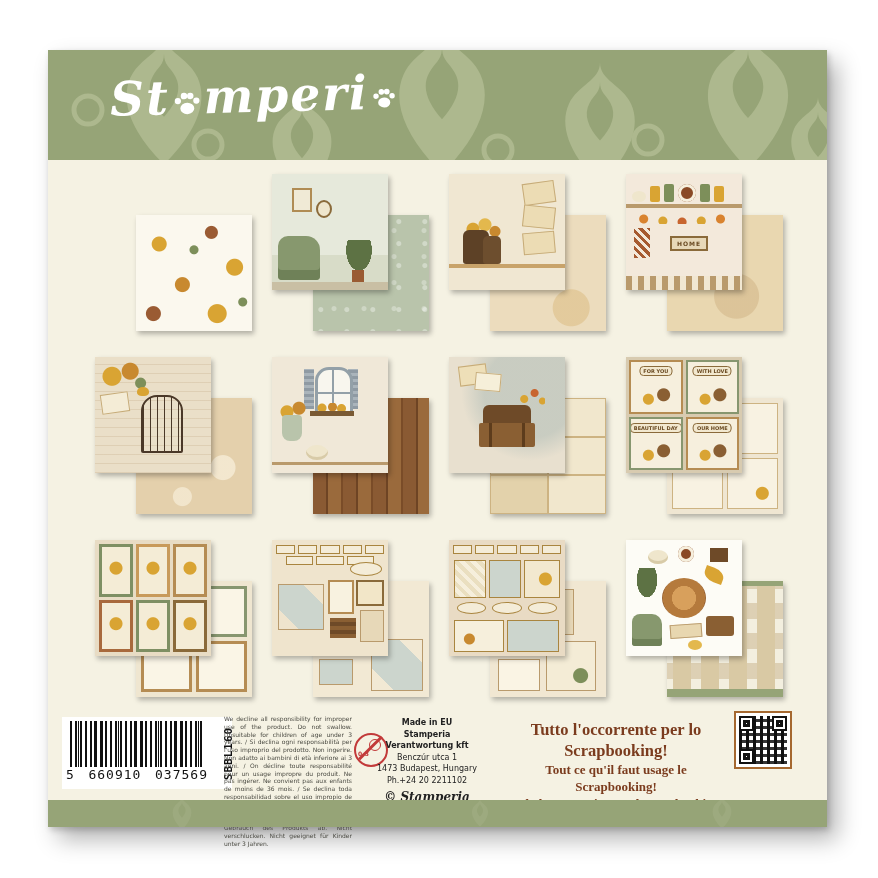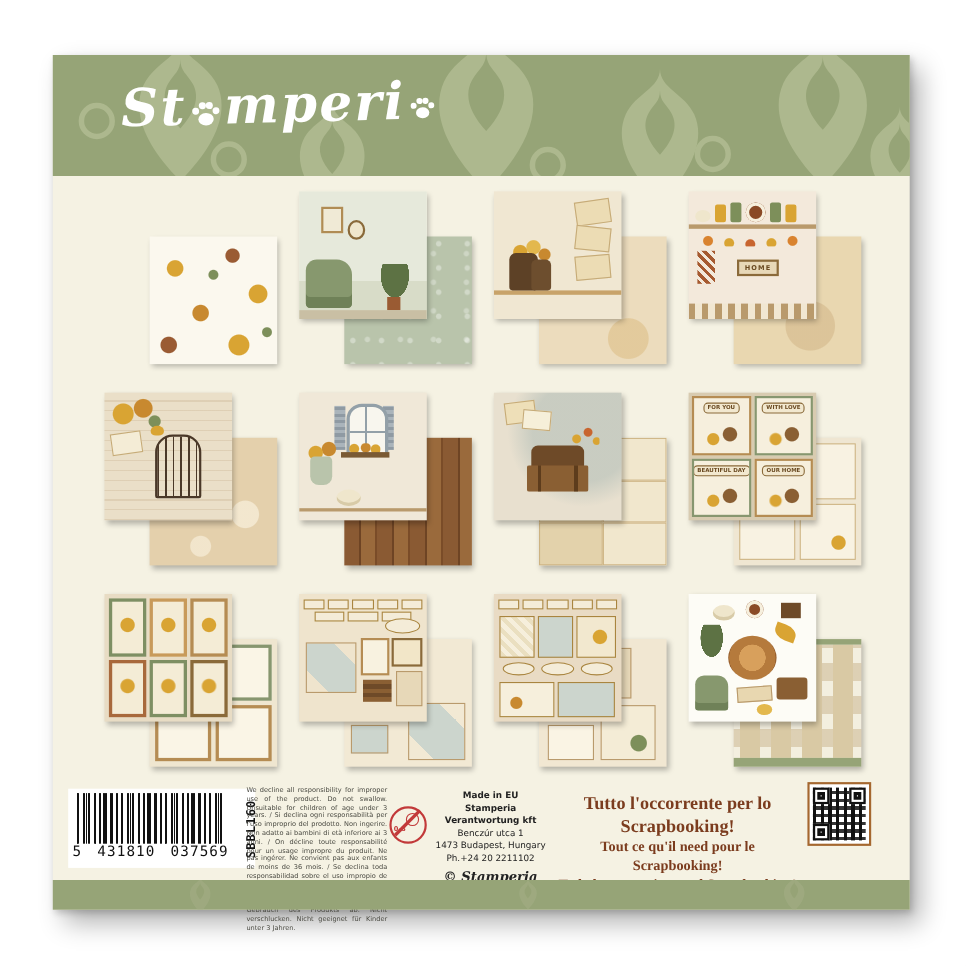--- a/index.html
+++ b/index.html
@@ -215,21 +215,21 @@
     repeating-linear-gradient(90deg,#111 0 1px,rgba(0,0,0,0) 1px 8px);}
   .bc-digits{position:absolute;left:0;top:50px;width:150px;color:#111;
     font-family:"DejaVu Sans Mono",monospace;font-size:13px;letter-spacing:1px;display:flex;justify-content:space-between;padding:0 4px;box-sizing:border-box;}
   .sku{position:absolute;left:140px;top:30px;transform:rotate(-90deg);transform-origin:center;
     font-size:11px;font-weight:bold;color:#111;letter-spacing:1px;font-family:"DejaVu Sans Mono",monospace;}
   .legal{position:absolute;left:176px;top:10px;width:128px;font-size:6px;line-height:1.3;color:#4a4a42;text-align:justify;}
   .warn{position:absolute;left:306px;top:28px;width:30px;height:30px;border:2.5px solid #c23a3a;border-radius:50%;}
   .warn .slash{position:absolute;left:13px;top:-3px;width:3px;height:32px;background:#c23a3a;transform:rotate(45deg);}
   .warn .face{position:absolute;left:13px;top:4px;width:10px;height:10px;border:1.5px solid #c23a3a;border-radius:50%;}
   .warn .age{position:absolute;left:2px;top:15px;font-size:6px;font-weight:bold;color:#c23a3a;}
-  .madein{position:absolute;left:342px;top:12px;width:112px;text-align:center;color:#222;font-size:8px;line-height:1.45;}
+  .madein{position:absolute;left:323px;top:12px;width:112px;text-align:center;color:#222;font-size:8px;line-height:1.45;}
   .madein .b{font-weight:bold;}
   .madein .script{font-family:"DejaVu Serif",serif;font-style:italic;font-weight:bold;font-size:12px;color:#222;margin-top:2px;}
   .marketing{position:absolute;left:456px;top:14px;width:224px;text-align:center;color:#7b3c1e;
     font-family:"Liberation Serif",serif;font-weight:bold;line-height:1.3;}
   .mk1{font-size:16.5px;} .mk2,.mk3,.mk4{font-size:13px;}
   .qr{position:absolute;left:686px;top:6px;width:48px;height:48px;border:2px solid #a5682f;background:#fff;padding:3px;}
   .qr-inner{position:relative;width:100%;height:100%;
     background:repeating-linear-gradient(0deg,rgba(17,17,17,.85) 0 3px,rgba(0,0,0,0) 3px 7px),
     repeating-linear-gradient(90deg,#111 0 3px,#fff 3px 7px);}
   .fp{position:absolute;width:11px;height:11px;border:2.5px solid #111;background:#fff;box-shadow:inset 0 0 0 2px #fff, inset 0 0 0 5px #111;}
@@ -502,21 +502,21 @@
       </div>
 
     </div>
 
     <div class="info">
 
       <div class="bc-wrap">
         <div class="bars"></div>
         <div class="bc-digits">
           <span>5</span>
-          <span>431810</span>
+          <span>660910</span>
           <span>037569</span>
         </div>
         <div class="sku">SBBL160</div>
       </div>
 
       <div class="legal">We decline all responsibility for improper use of the product. Do not swallow. Unsuitable for children of age under 3 years. / Si declina ogni responsabilità per l'uso improprio del prodotto. Non ingerire. Non adatto ai bambini di età inferiore ai 3 anni. / On décline toute responsabilité pour un usage impropre du produit. Ne pas ingérer. Ne convient pas aux enfants de moins de 36 mois. / Se declina toda responsabilidad sobre el uso impropio de este producto. No ingerir. No apto para niños menores de 3 años. / Wir lehnen jede Verantwortung für unsachgemäßen Gebrauch des Produkts ab. Nicht verschlucken. Nicht geeignet für Kinder unter 3 Jahren.</div>
 
       <div class="warn">
         <div class="face"></div>
         <div class="age">0-3</div>
@@ -527,21 +527,21 @@
         <div class="b">Made in EU</div>
         <div class="b">Stamperia Verantwortung kft</div>
         <div>Benczúr utca 1</div>
         <div>1473 Budapest, Hungary</div>
         <div>Ph.+24 20 2211102</div>
         <div class="script">© Stamperia</div>
       </div>
 
       <div class="marketing">
         <div class="mk1">Tutto l'occorrente per lo Scrapbooking!</div>
-        <div class="mk2">Tout ce qu'il need pour le Scrapbooking!</div>
+        <div class="mk2">Tout ce qu'il faut usage le Scrapbooking!</div>
         <div class="mk4">Todo lo necesario por el Scrapbooking!</div>
       </div>
 
       <div class="qr">
         <div class="qr-inner">
           <div class="fp tl"></div>
           <div class="fp tr"></div>
           <div class="fp bl"></div>
         </div>
       </div>

